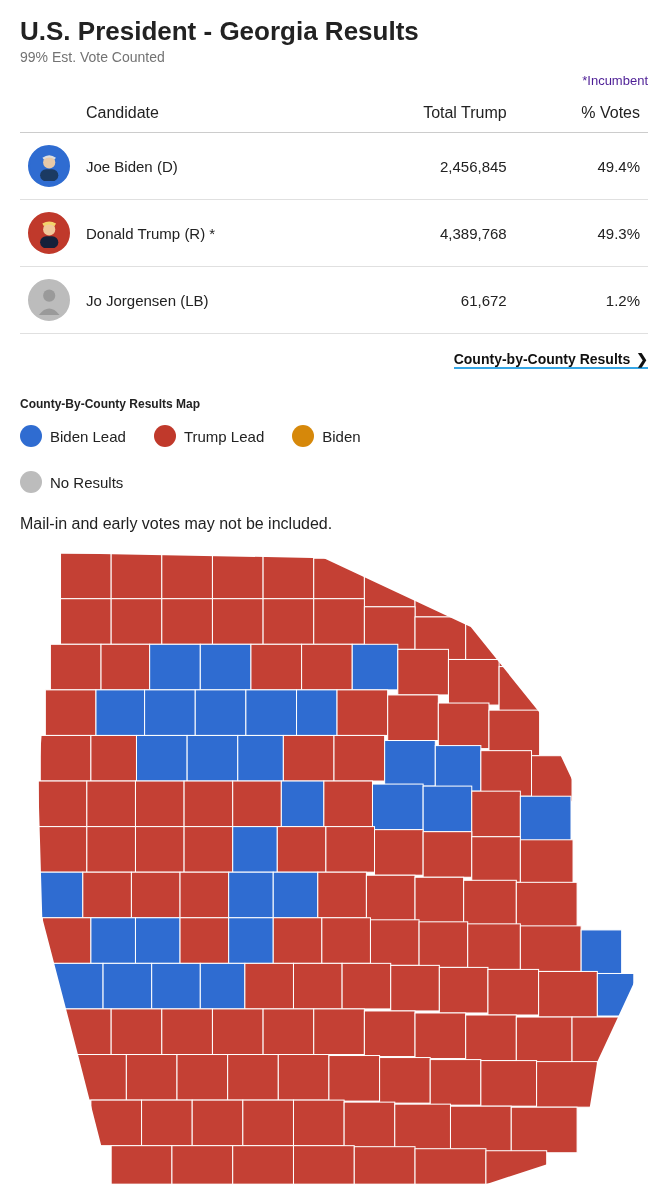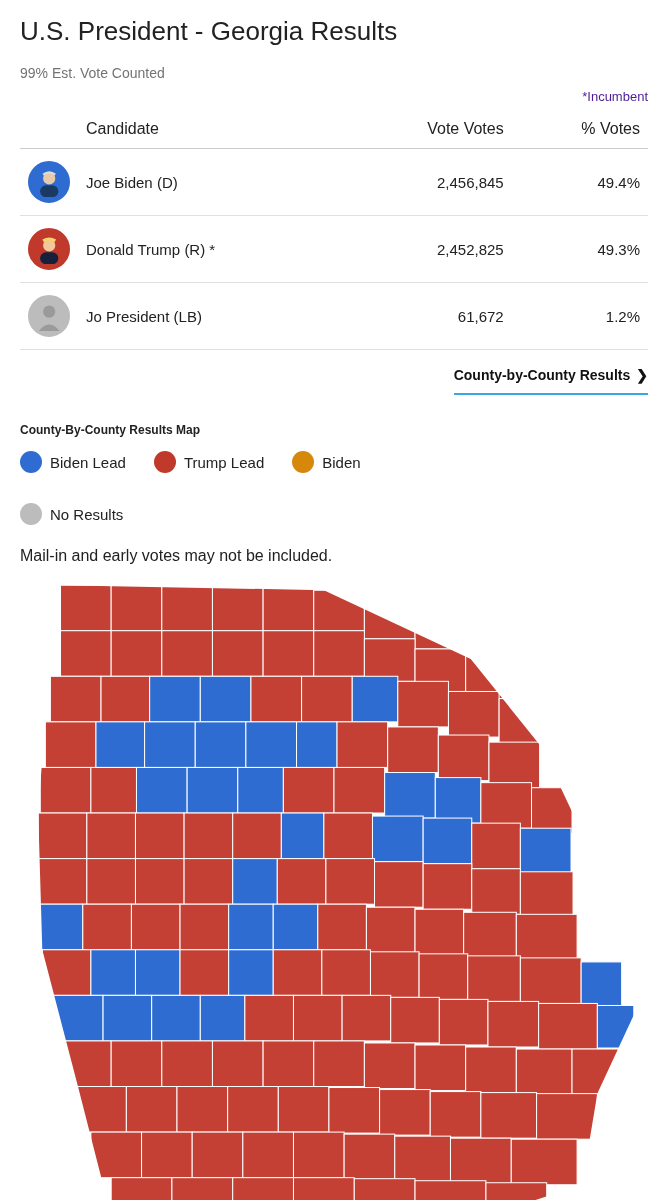--- a/index.html
+++ b/index.html
@@ -3,21 +3,21 @@
 <meta charset="utf-8">
 <style>
   * { box-sizing: border-box; margin: 0; padding: 0; }
   body {
     font-family: -apple-system, BlinkMacSystemFont, "Segoe UI", Helvetica, Arial, sans-serif;
     background: #fff;
     color: #222;
     width: 668px;
     padding: 16px 20px;
   }
-  .title { font-size: 26px; font-weight: 400; margin-bottom: 18px; }
+  .title { font-size: 26px; font-weight: 700; margin-bottom: 2px; }
   .subtitle { font-size: 14px; color: #737373; }
   .inc { font-size: 13px; color: #4c1d95; text-align: right; margin-top: 8px; }
   .tbl { width: 100%; border-collapse: collapse; margin-top: 6px; }
   .tbl th {
     text-align: left; font-size: 16px; font-weight: 400;
     padding: 10px 8px; border-bottom: 1px solid #ccc;
   }
   .tbl th.num, .tbl td.num { text-align: right; }
   .tbl td { padding: 12px 8px; border-bottom: 1px solid #e0e0e0; font-size: 15px; }
   .av-cell { width: 56px; }
@@ -26,26 +26,26 @@
     display: flex; align-items: center; justify-content: center;
     overflow: hidden;
   }
   .av-b { background: #2f6cd1; border: 2px solid #2f6cd1; }
   .av-r { background: #c0392b; border: 2px solid #c0392b; }
   .av-g { background: #bcbcbc; border: 2px solid #bcbcbc; }
   .avatar svg { width: 80%; height: 80%; }
   .cbc-link-row { text-align: right; margin: 16px 0 28px; }
   .cbc-link {
     font-size: 14px; font-weight: 700; color: #111;
-    border-bottom: 2px solid #35a6e6; padding-bottom: 10px;
+    border-bottom: 2px solid #35a6e6; padding-bottom: 0;
     display: inline-flex; align-items: center; gap: 6px; cursor: pointer;
   }
   .cbc-link .chev { font-size: 14px; }
   .map-heading { font-size: 12px; font-weight: 700; margin-bottom: 14px; color:#222;}
-  .legend { display: flex; flex-wrap: wrap; gap: 30px 28px; margin-bottom: 22px; align-items:center;}
+  .legend { display: flex; flex-wrap: wrap; gap: 24px 28px; margin-bottom: 22px; align-items:center;}
   .lg-item { display: flex; align-items: center; gap: 8px; font-size: 15px; }
   .dot { width: 22px; height: 22px; border-radius: 50%; display:inline-block; }
   .d-blue { background:#2f6cd1; }
   .d-red  { background:#c0392b; }
   .d-or   { background:#d6880a; }
   .d-gr   { background:#bcbcbc; }
   .warn { font-size: 16px; font-weight: 400; margin: 4px 0 10px; }
   .map-wrap { width: 100%; }
   .map-wrap svg { width: 100%; height: auto; display:block; }
   .cty { stroke:#fff; stroke-width:1; }
@@ -57,21 +57,21 @@
 
 <h1 class="title">U.S. President - Georgia Results</h1>
 <div class="subtitle">99% Est. Vote Counted</div>
 <div class="inc">*Incumbent</div>
 
 <table class="tbl">
   <thead>
     <tr>
       <th class="av-cell"></th>
       <th>Candidate</th>
-      <th class="num">Vote Votes</th>
+      <th class="num">Total Trump</th>
       <th class="num">% Votes</th>
     </tr>
   </thead>
   <tbody>
     <tr>
       <td class="av-cell">
         <div class="avatar av-b">
           <svg viewBox="0 0 40 40">
               <circle cx="20" cy="15" r="8" fill="#e8c9a8"></circle>
               <rect x="8" y="24" width="24" height="16" rx="8" fill="#1b3a63"></rect>
@@ -87,33 +87,33 @@
       <td class="av-cell">
         <div class="avatar av-r">
           <svg viewBox="0 0 40 40">
               <circle cx="20" cy="15" r="8" fill="#f2c79a"></circle>
               <rect x="8" y="24" width="24" height="16" rx="8" fill="#16203a"></rect>
               <path d="M12 9 q8 -5 16 0" stroke="#f3d46b" stroke-width="4" fill="none"></path>
             </svg>
         </div>
       </td>
       <td>Donald Trump (R) *</td>
-      <td class="num">2,452,825</td>
+      <td class="num">4,389,768</td>
       <td class="num">49.3%</td>
     </tr>
     <tr>
       <td class="av-cell">
         <div class="avatar av-g">
           <svg viewBox="0 0 40 40">
               <circle cx="20" cy="14" r="8" fill="#9a9a9a"></circle>
               <path d="M6 40 q14 -18 28 0 Z" fill="#9a9a9a"></path>
             </svg>
         </div>
       </td>
-      <td>Jo President (LB)</td>
+      <td>Jo Jorgensen (LB)</td>
       <td class="num">61,672</td>
       <td class="num">1.2%</td>
     </tr>
   </tbody>
 </table>
 
 <div class="cbc-link-row">
   <span class="cbc-link">
     <span>County-by-County Results</span>
     <span class="chev">❯</span>

